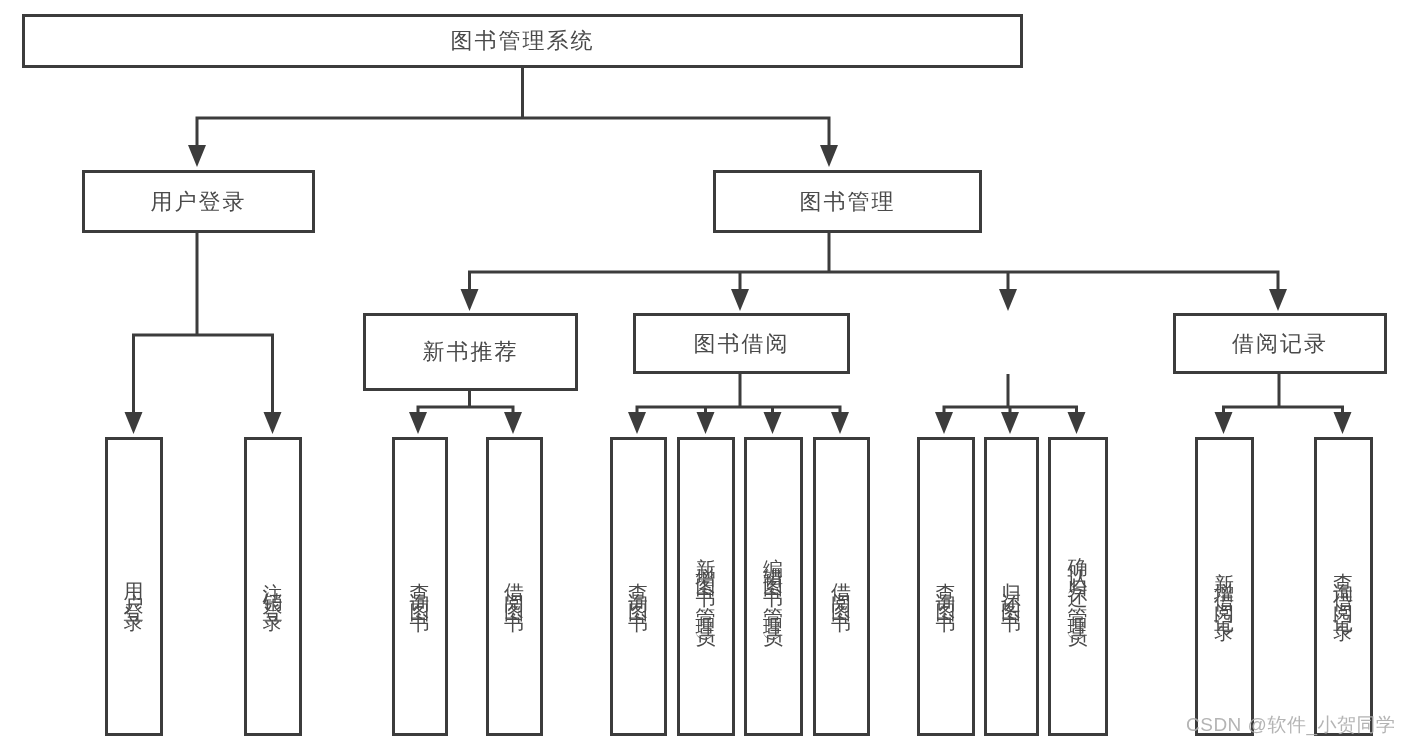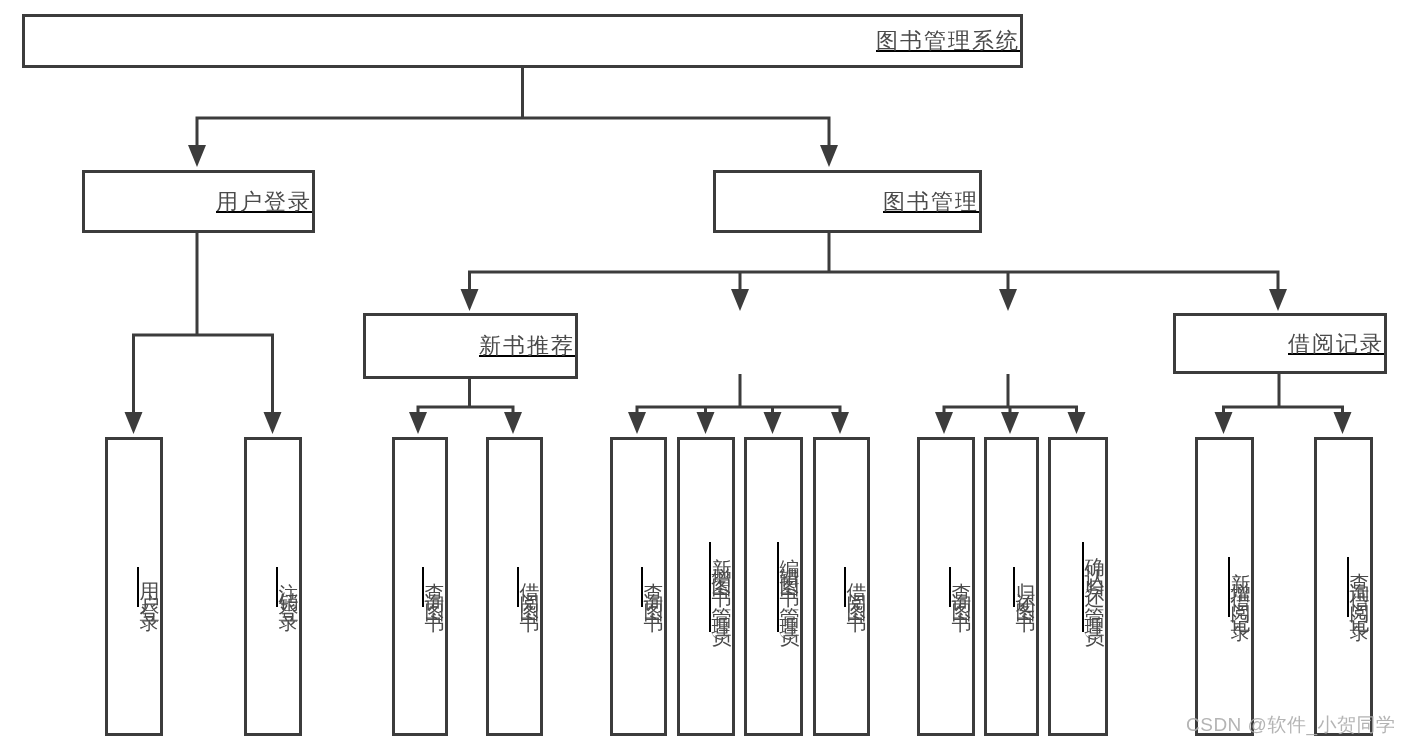--- a/index.html
+++ b/index.html
@@ -11,22 +11,21 @@
     overflow:hidden;
   }
   .connectors{position:absolute;left:0;top:0;width:1405px;height:747px;}
   .box{
     position:absolute;
     box-sizing:border-box;
     border:3px solid #3c3c3c;
     background:#ffffff;
     display:flex;
     align-items:center;
-    justify-content:flex-end;
-    text-decoration:underline;
+    justify-content:center;
   }
   .hbox span{
     color:#4a4a4a;
     font-size:22px;
     letter-spacing:2px;
     white-space:nowrap;
   }
   .vbox span{
     writing-mode:vertical-lr;
     color:#4a4a4a;
@@ -113,22 +112,25 @@
     <span>图书管理系统</span>
   </div>
 
   <div class="box hbox" style="left:82px;top:170px;width:233px;height:63px">
     <span>用户登录</span>
   </div>
   <div class="box hbox" style="left:713px;top:170px;width:269px;height:63px">
     <span>图书管理</span>
   </div>
 
-  <div class="box hbox" style="left:363px;top:313px;width:215px;height:66px">
+  <div class="box hbox" style="left:363px;top:313px;width:215px;height:78px">
     <span>新书推荐</span>
+  </div>
+  <div class="box hbox" style="left:633px;top:313px;width:217px;height:61px">
+    <span>图书借阅</span>
   </div>
   <div class="box hbox" style="left:1173px;top:313px;width:214px;height:61px">
     <span>借阅记录</span>
   </div>
 
   <div class="box vbox" style="left:105px;top:437px;width:58px;height:299px">
     <span>用户登录</span>
   </div>
   <div class="box vbox" style="left:244px;top:437px;width:58px;height:299px">
     <span>注销登录</span>

